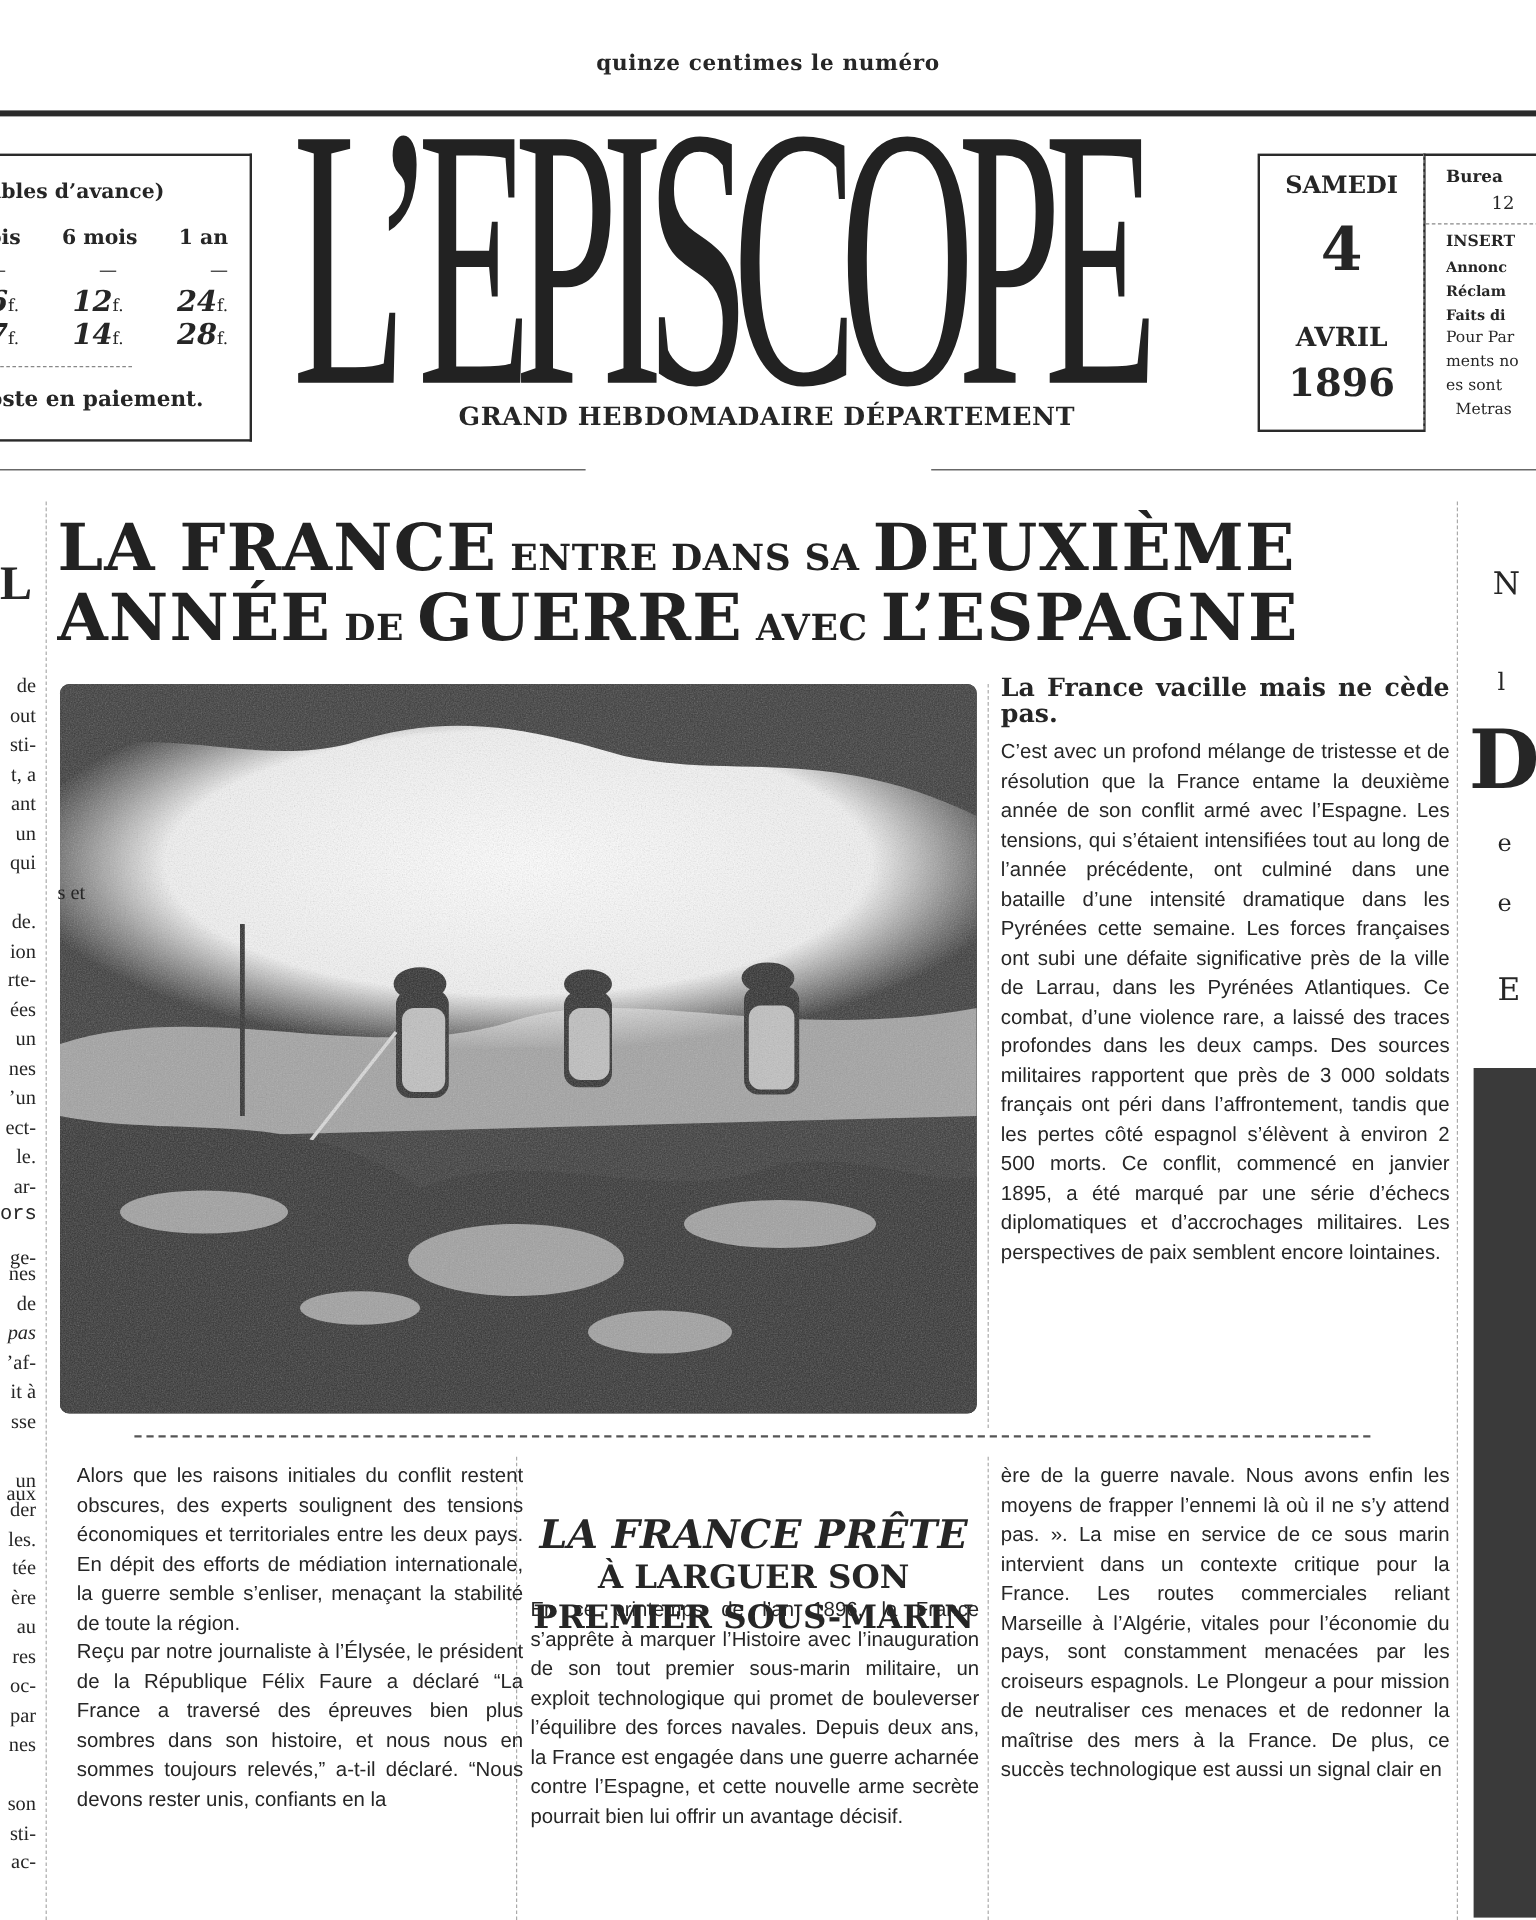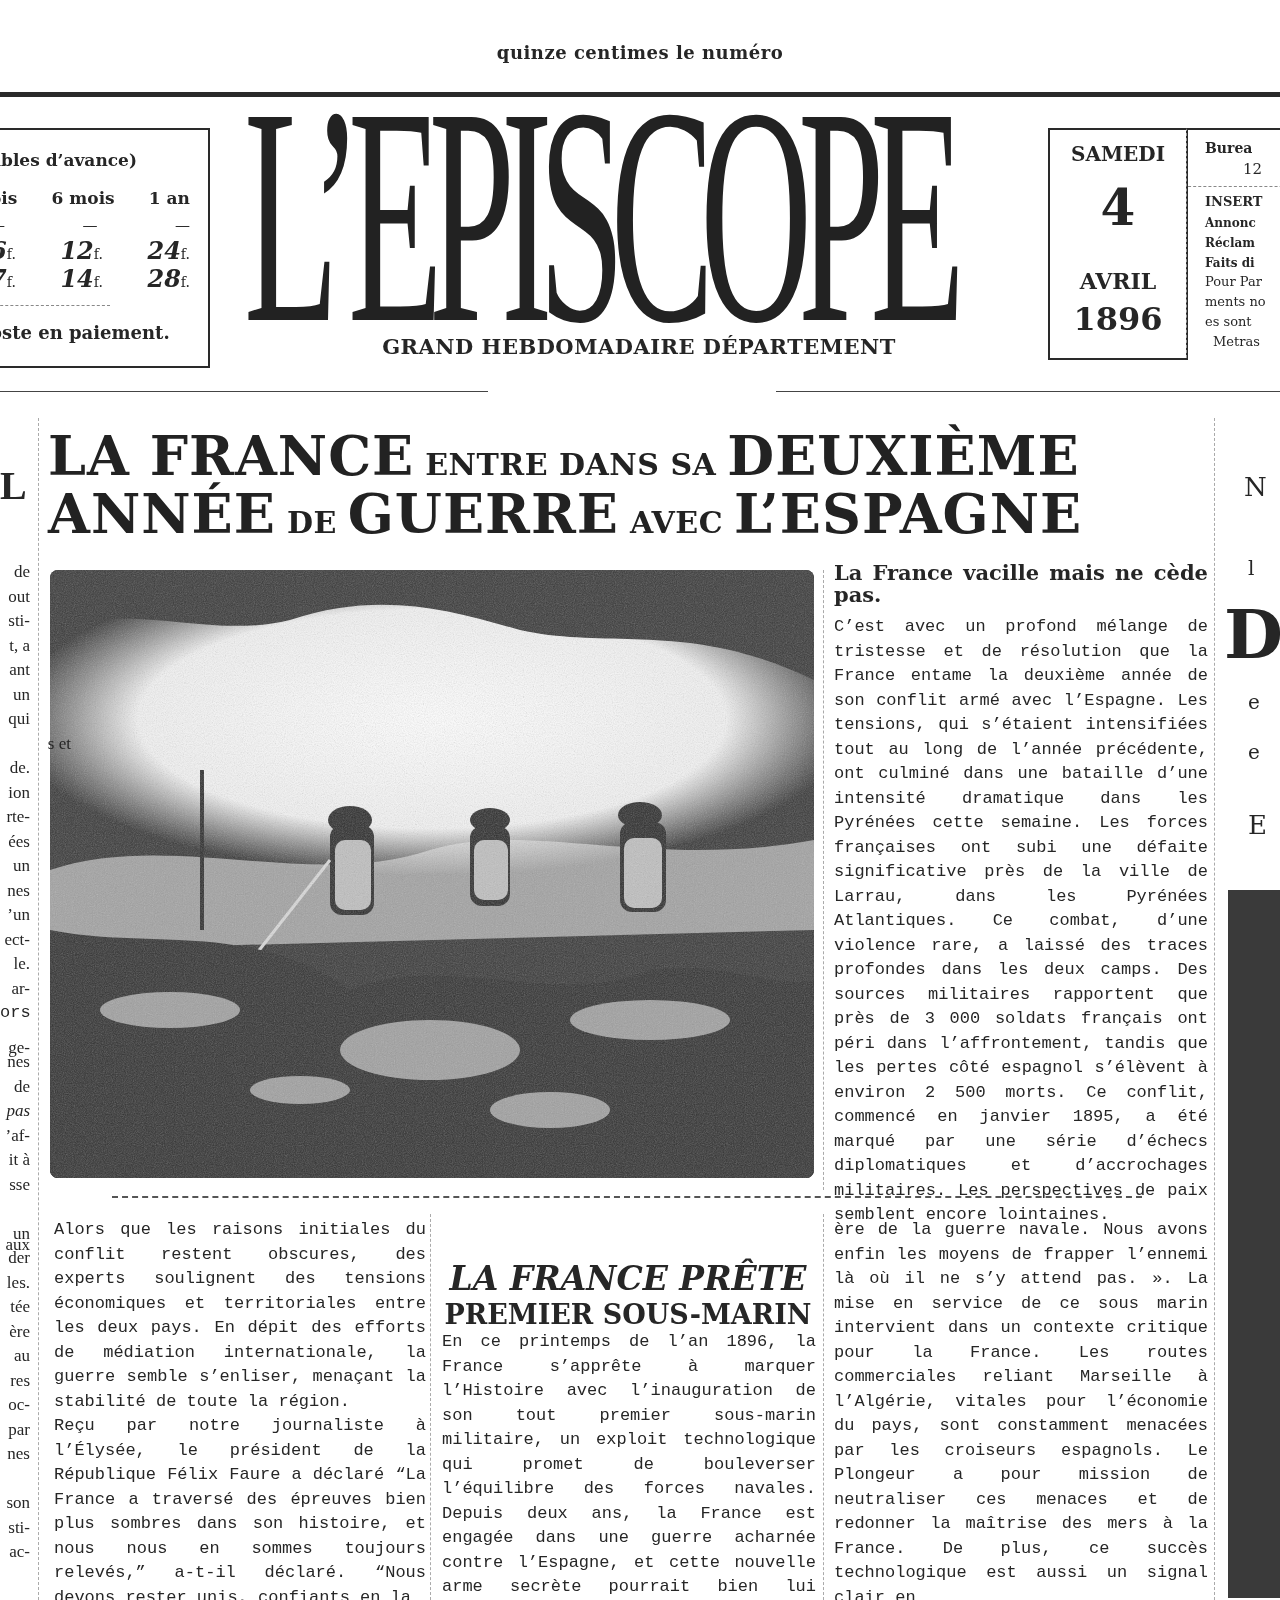--- a/index.html
+++ b/index.html
@@ -58,27 +58,27 @@
     .hl1 { top: 424px; }
     .hl2 { top: 482px; }
     .hl-big { font-size: 54px; letter-spacing: 1px; }
     .hl-small { font-size: 30px; letter-spacing: 0.5px; }
 
     
     .photo { left: 50px; top: 570px; width: 764px; height: 608px; border-radius: 8px; overflow: hidden; background: #3a3a3a; }
 
     
     .side-title { left: 834px; top: 562px; width: 374px; font-size: 21px; font-weight: bold; line-height: 22px; text-align: justify; text-align-last: left; }
-    .body-text { font-size: 17px; line-height: 24.5px; text-align: justify; font-family: Liberation Mono, monospace; }
+    .body-text { font-size: 17px; line-height: 24.5px; text-align: justify; font-family: Liberation Sans, sans-serif; }
     .side-body { left: 834px; top: 615px; width: 374px; }
 
     
     .lower-rule { left: 112px; top: 1196px; width: 1030px; border-top: 2px dashed #555; }
 
-    .col1 { left: 54px; top: 1218px; width: 372px; }
+    .col1 { left: 64px; top: 1218px; width: 372px; }
     .col2-title { left: 440px; top: 1260px; width: 376px; text-align: center; }
     .col2-t1 { font-size: 33px; font-weight: bold; font-style: italic; line-height: 38px; }
     .col2-t2 { font-size: 27px; font-weight: bold; line-height: 34px; }
     .col2-body { left: 442px; top: 1330px; width: 374px; }
     .col3 { left: 834px; top: 1218px; width: 374px; }
 
     
     .lp { left: 0; width: 30px; text-align: right; font-size: 17px; line-height: 24.5px; font-family: "Liberation Serif", serif; white-space: nowrap; }
     .lp-head { left: 0; top: 474px; font-size: 40px; font-weight: bold; }
 
@@ -215,20 +215,21 @@
 
 <div class="abs lower-rule"></div>
 
 <div class="abs body-text col1">
   <div>Alors que les raisons initiales du conflit restent obscures, des experts soulignent des tensions économiques et territoriales entre les deux pays. En dépit des efforts de médiation internationale, la guerre semble s’enliser, menaçant la stabilité de toute la région.</div>
   <div>Reçu par notre journaliste à l’Élysée, le président de la République Félix Faure a déclaré “La France a traversé des épreuves bien plus sombres dans son histoire, et nous nous en sommes toujours relevés,” a-t-il déclaré. “Nous devons rester unis, confiants en la</div>
 </div>
 
 <div class="abs col2-title">
   <div class="col2-t1">LA FRANCE PRÊTE</div>
+  <div class="col2-t2">À LARGUER SON</div>
   <div class="col2-t2">PREMIER SOUS-MARIN</div>
 </div>
 <div class="abs body-text col2-body">En ce printemps de l’an 1896, la France s’apprête à marquer l’Histoire avec l’inauguration de son tout premier sous-marin militaire, un exploit technologique qui promet de bouleverser l’équilibre des forces navales. Depuis deux ans, la France est engagée dans une guerre acharnée contre l’Espagne, et cette nouvelle arme secrète pourrait bien lui offrir un avantage décisif.</div>
 
 <div class="abs body-text col3">ère de la guerre navale. Nous avons enfin les moyens de frapper l’ennemi là où il ne s’y attend pas. ». La mise en service de ce sous marin intervient dans un contexte critique pour la France. Les routes commerciales reliant Marseille à l’Algérie, vitales pour l’économie du pays, sont constamment menacées par les croiseurs espagnols. Le Plongeur a pour mission de neutraliser ces menaces et de redonner la maîtrise des mers à la France. De plus, ce succès technologique est aussi un signal clair en</div>
 
 <div class="abs lp lp-head" style="width:24px;">L</div>
 <div class="abs" style="left:0;top:560px;width:30px;" id="lp-container">
     <div class="abs lp" style="top: 0px;">de</div>
     <div class="abs lp" style="top: 24.5px;">out</div>

